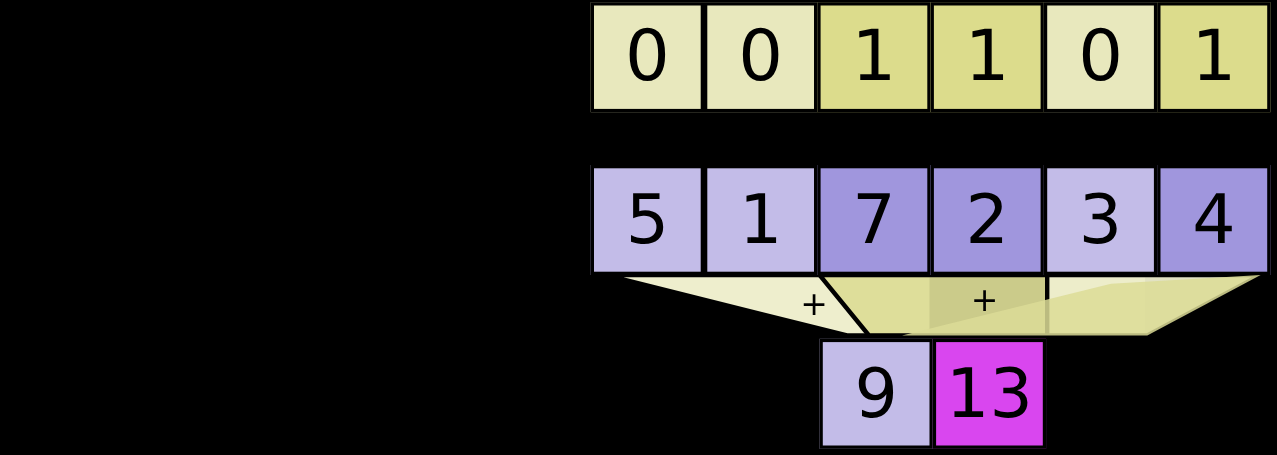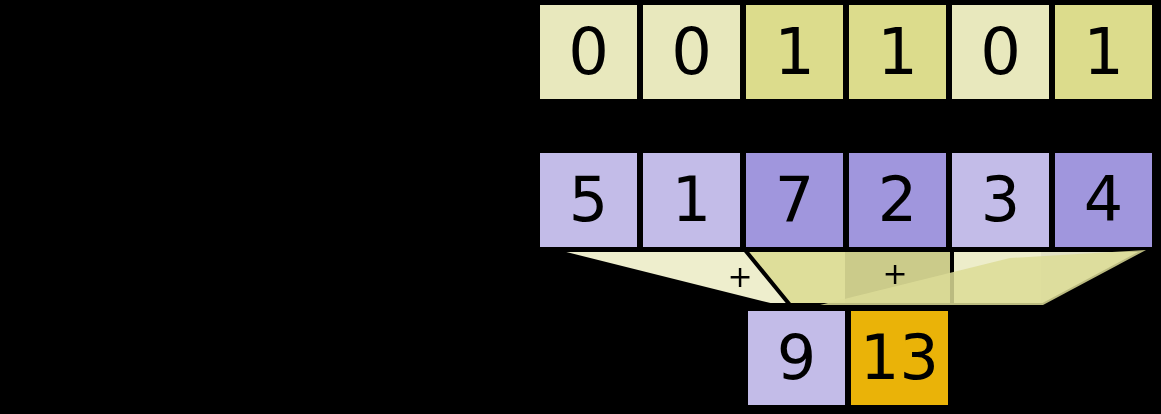--- a/index.html
+++ b/index.html
@@ -109,18 +109,18 @@
     </div>
   </div>
 
   <span class="plus" style="left:740px; top:277px;">+</span>
   <span class="plus" style="left:895px; top:274px;">+</span>
 
   <div class="row-result">
     <div class="cell" style="left:745px; top:308px; width:103px; height:100px; background:#c3bce8;">
       <span>9</span>
     </div>
-    <div class="cell" style="left:848px; top:308px; width:103px; height:100px; background:#eab308;">
+    <div class="cell" style="left:848px; top:308px; width:103px; height:100px; background:#d946ef;">
       <span>13</span>
     </div>
   </div>
 
 </div>
 
 </body></html>

